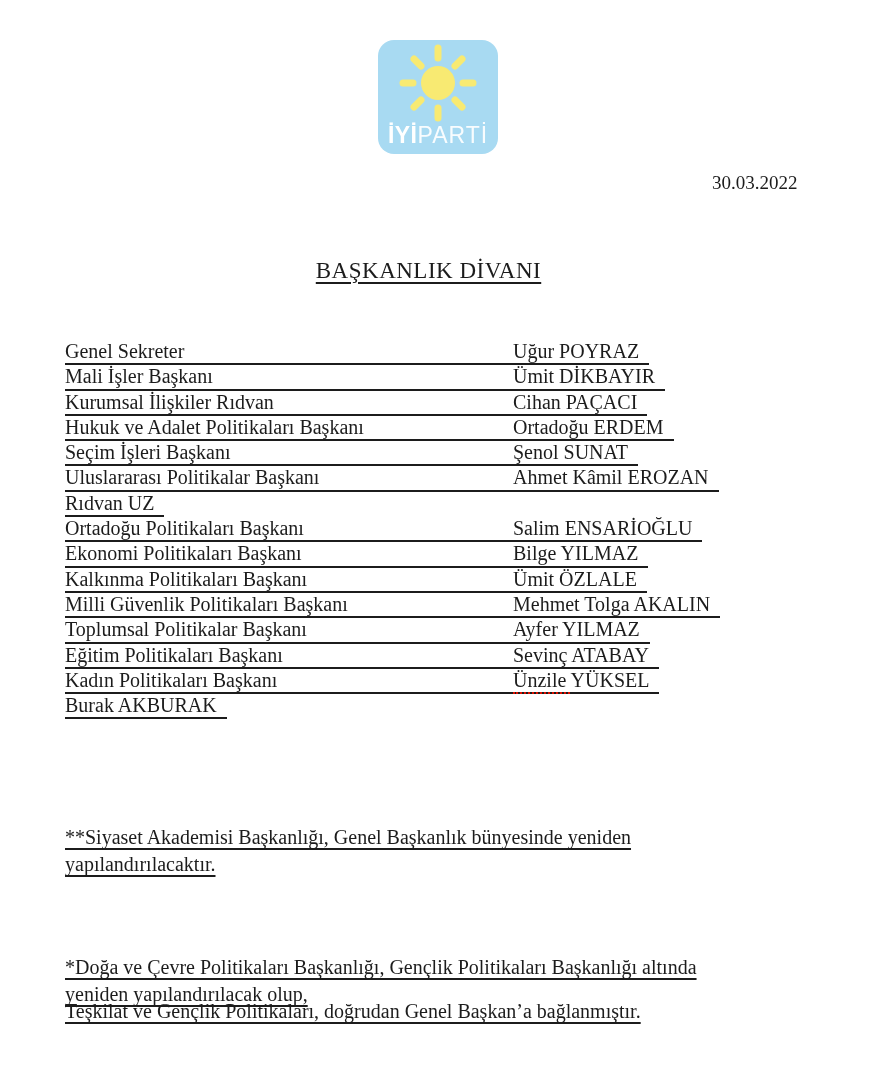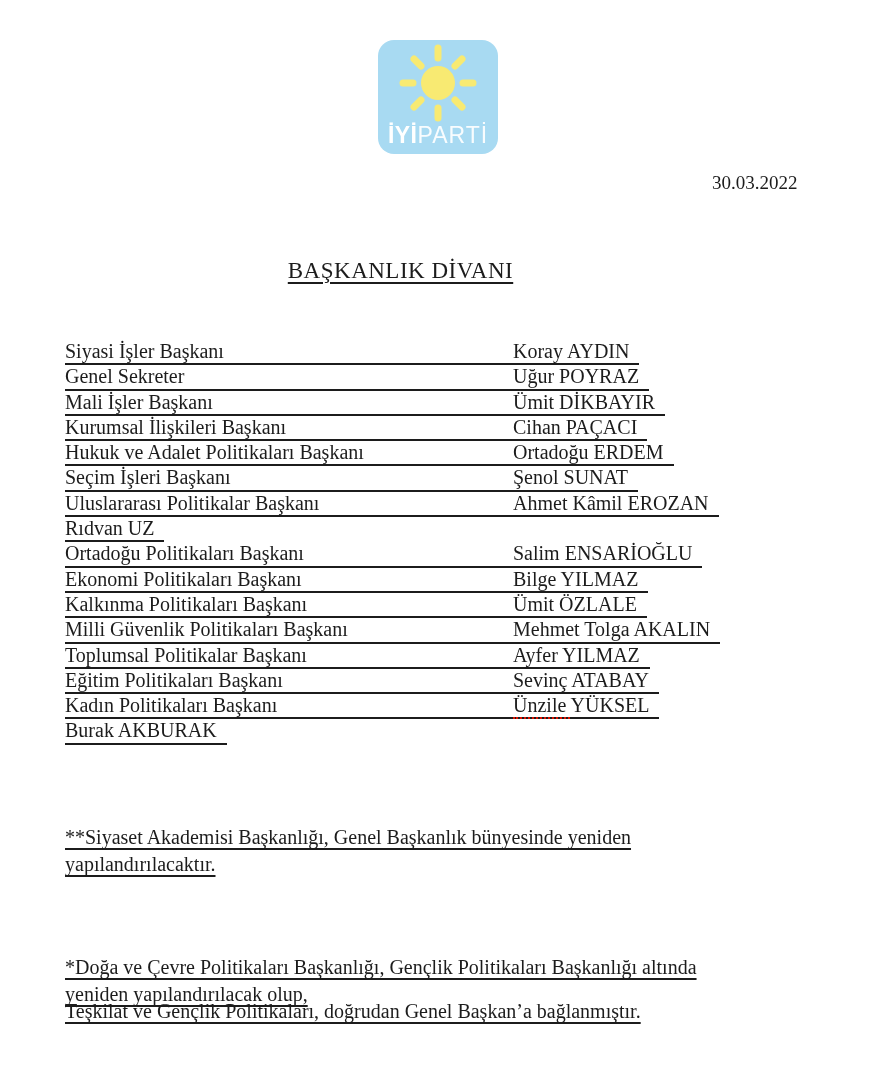--- a/index.html
+++ b/index.html
@@ -20,21 +20,21 @@
     letter-spacing:0.5px; line-height:1;
   }
   .lt-bold  { font-weight:bold; }
   .lt-light { font-weight:normal; opacity:0.93; letter-spacing:1px; }
 
   
   .doc-date { position:absolute; left:712px; top:172px; font-size:19px; }
   .doc-title {
     position:absolute; left:0; top:258px; width:100%; text-align:center;
     font-size:23px; letter-spacing:0.5px;
-    text-decoration:underline; text-decoration-thickness:2px; text-underline-offset:4px;
+    text-decoration:underline; text-decoration-thickness:2px; text-underline-offset:4px;padding-left:28px;
   }
 
   
   .roster { position:absolute; left:65px; top:340px; }
   .row {
     display:flex; width:max-content; font-size:20px; line-height:23.3px;
     border-bottom:2px solid #1c1c1c; position:relative;
   }
   .pos  { width:448px; flex:none; white-space:nowrap; }
   .name { white-space:nowrap; padding-right:10px; }
@@ -73,33 +73,29 @@
     </svg>
     <div class="logo-text"><span class="lt-bold">İYİ</span><span class="lt-light">PARTİ</span></div>
   </div>
 
   <div class="doc-date">30.03.2022</div>
 
   <div class="doc-title">BAŞKANLIK DİVANI</div>
 
   <div class="roster">
     <div class="row">
-      <span class="pos">Siyasi İşler Başkanı</span>
-      <span class="name">Koray AYDIN</span>
-    </div>
-    <div class="row">
       <span class="pos">Genel Sekreter</span>
       <span class="name">Uğur POYRAZ</span>
     </div>
     <div class="row">
       <span class="pos">Mali İşler Başkanı</span>
       <span class="name">Ümit DİKBAYIR</span>
     </div>
     <div class="row">
-      <span class="pos">Kurumsal İlişkileri Başkanı</span>
+      <span class="pos">Kurumsal İlişkiler Rıdvan</span>
       <span class="name">Cihan PAÇACI</span>
     </div>
     <div class="row">
       <span class="pos">Hukuk ve Adalet Politikaları Başkanı</span>
       <span class="name">Ortadoğu ERDEM</span>
     </div>
     <div class="row">
       <span class="pos">Seçim İşleri Başkanı</span>
       <span class="name">Şenol SUNAT</span>
     </div>

